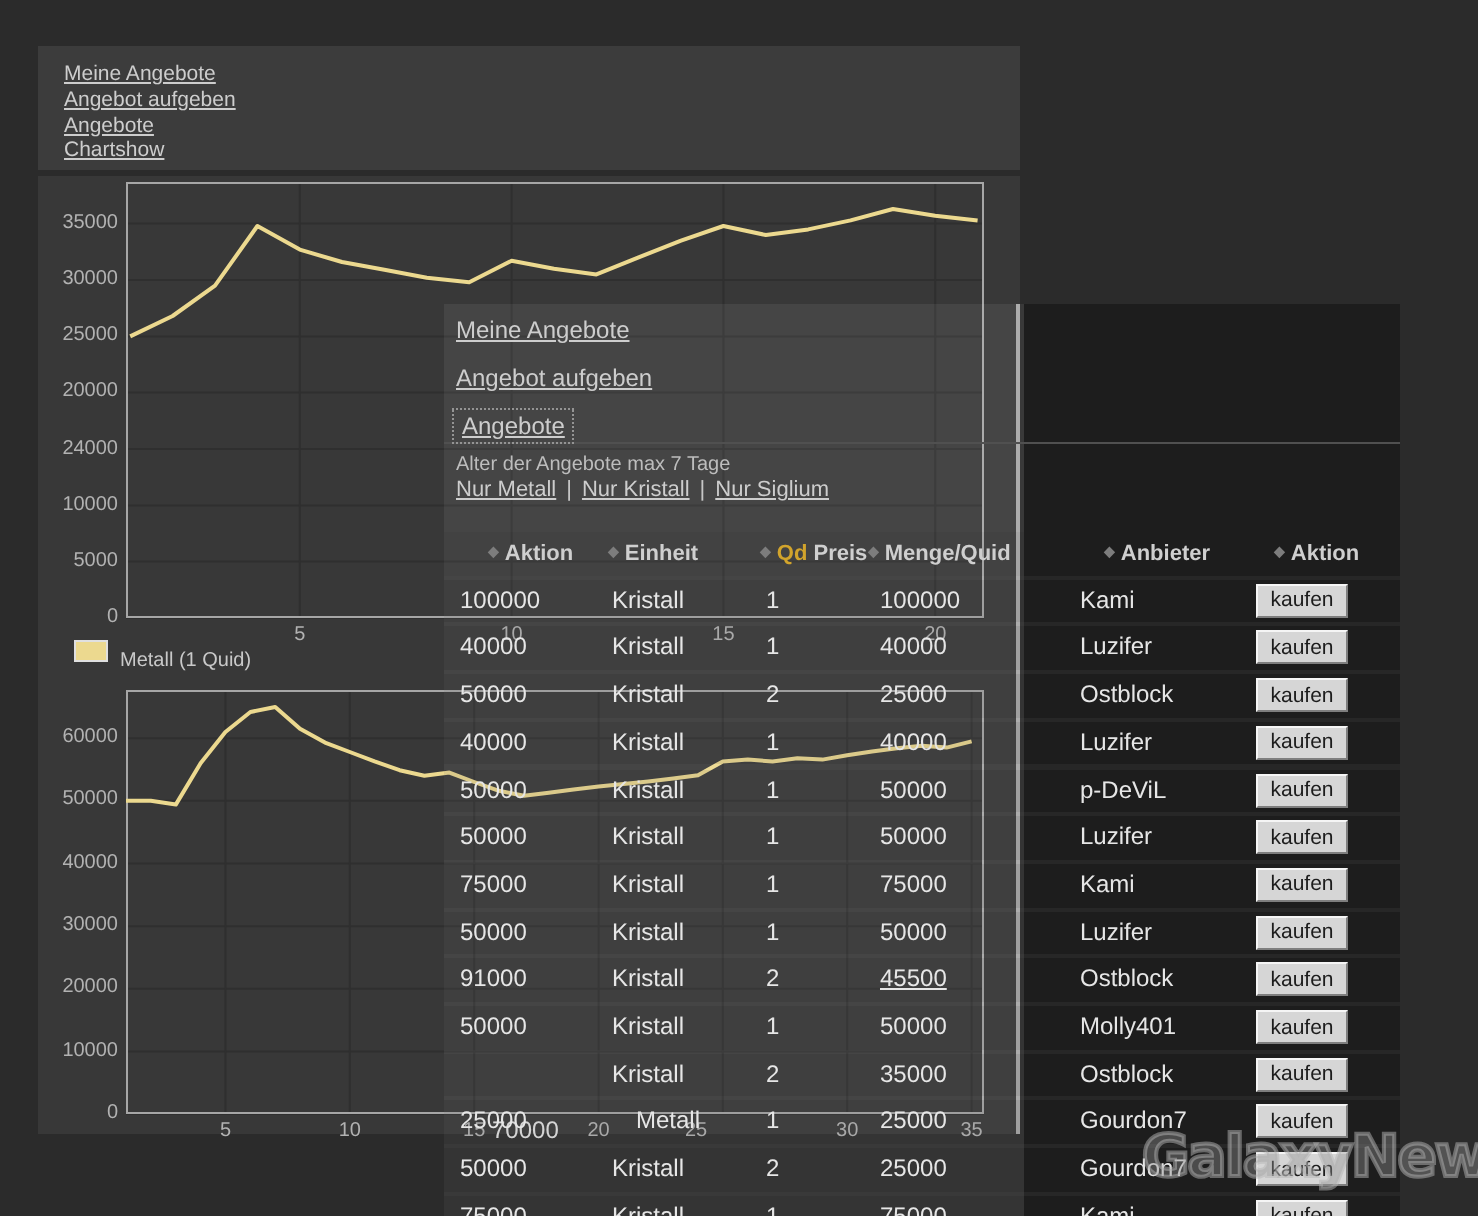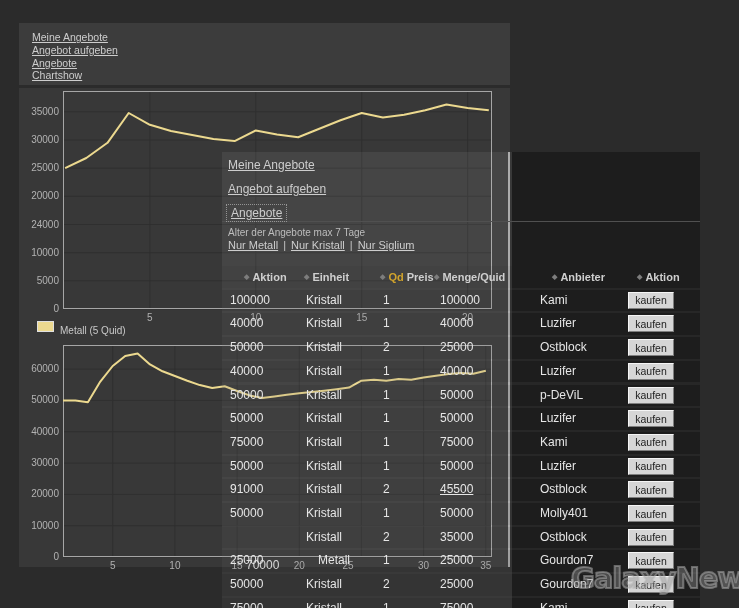--- a/index.html
+++ b/index.html
@@ -123,21 +123,21 @@
       <div class="xtick" style="left: 92.7391px; top: 560px;">5</div>
       <div class="xtick" style="left: 154.913px; top: 560px;">10</div>
       <div class="xtick" style="left: 217.087px; top: 560px;">15</div>
       <div class="xtick" style="left: 279.261px; top: 560px;">20</div>
       <div class="xtick" style="left: 328px; top: 560px;">25</div>
       <div class="xtick" style="left: 403.609px; top: 560px;">30</div>
       <div class="xtick" style="left: 465.783px; top: 560px;">35</div>
     </div>
 
   <div id="legend">
-    <span class="swatch" style="background: rgb(236, 217, 143);"></span><span class="lbl">Metall (5 Quid)</span>
+    <span class="swatch" style="background: rgb(236, 217, 143);"></span><span class="lbl">Metall (1 Quid)</span>
   </div>
 
   <div id="ov-left"></div>
   <div id="ov-right"></div>
   <div id="menu-right-bg"></div>
   <div id="vline"></div>
   <div id="divider"></div>
 
   <div id="offers-layer">
       <div class="trow" style="top: 266px;">

